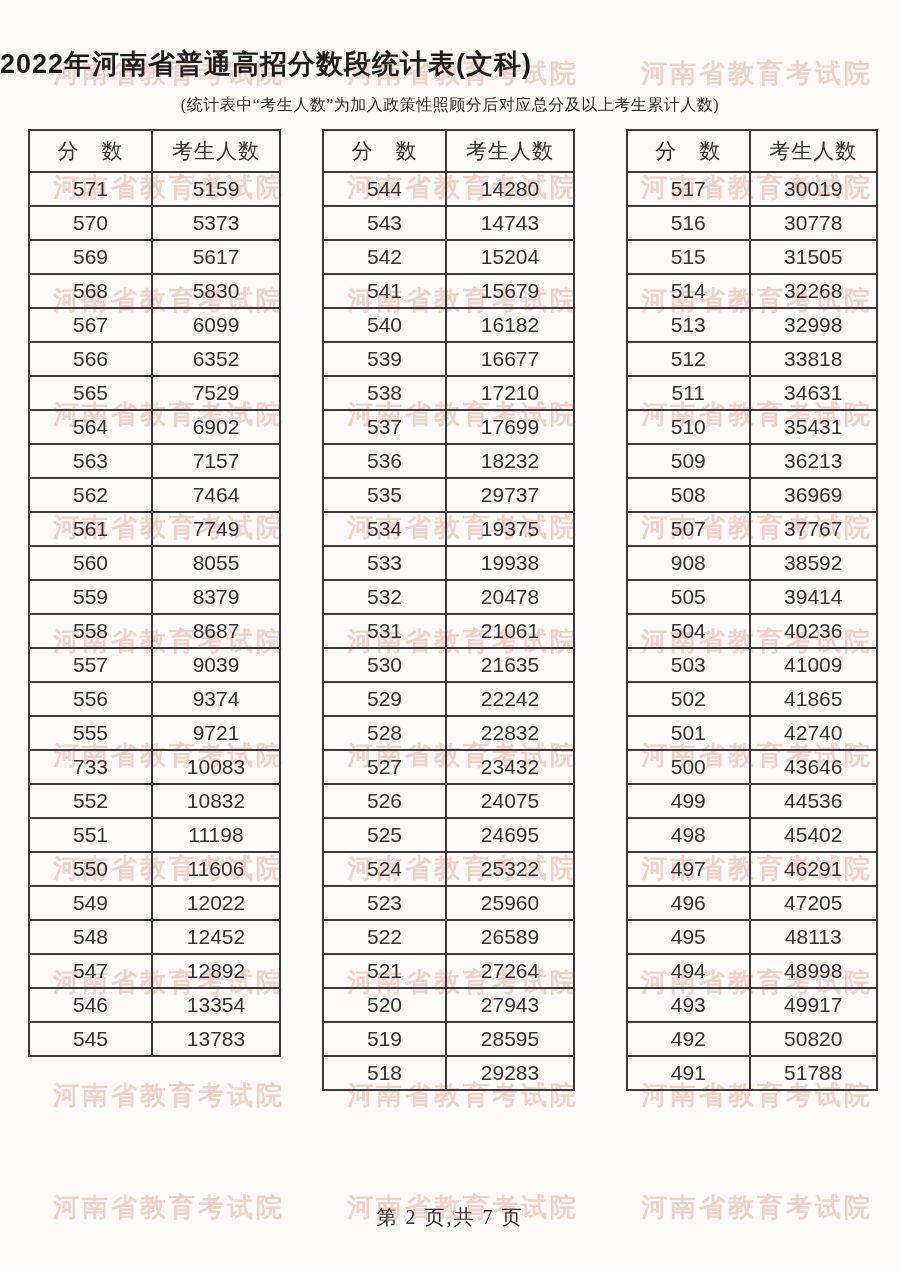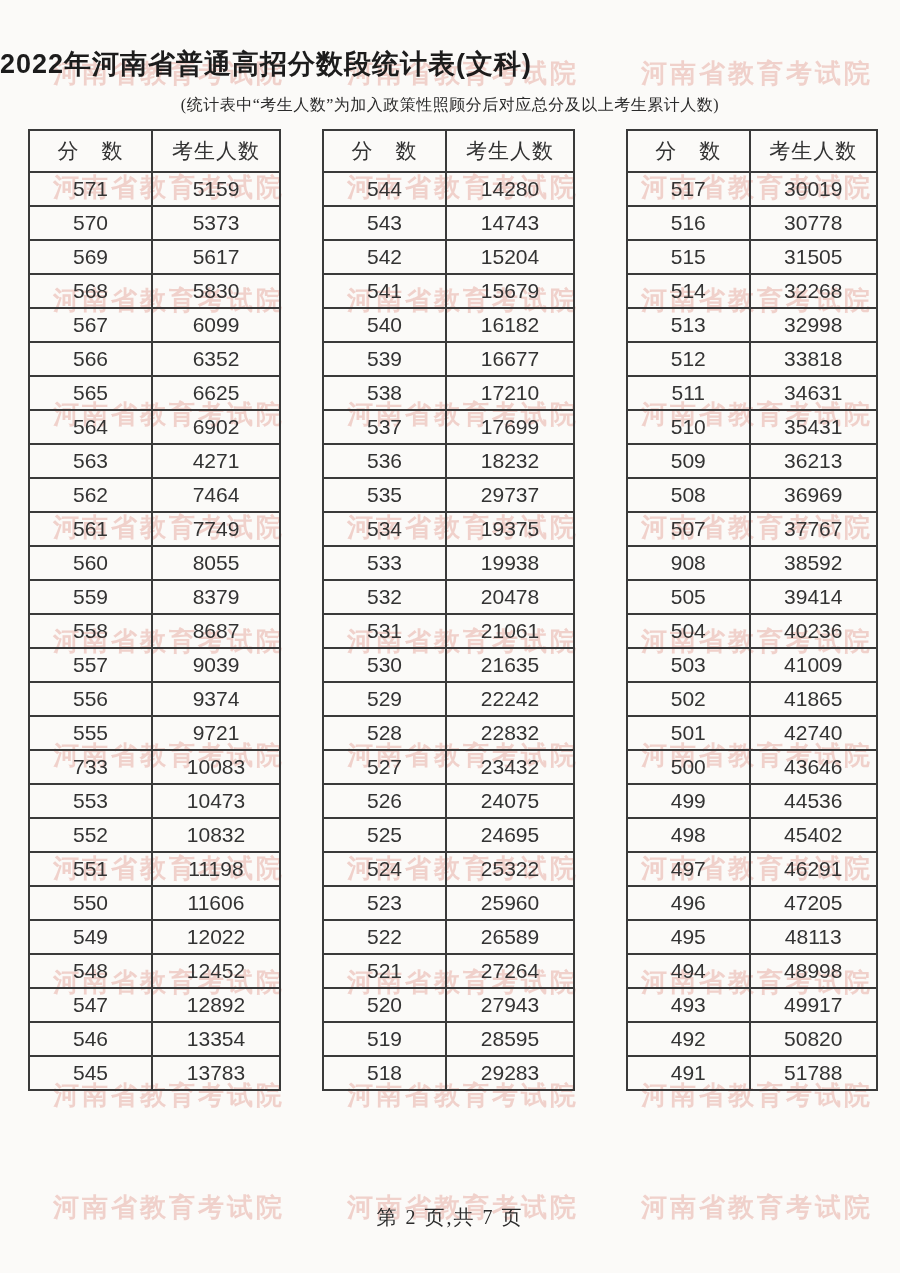--- a/index.html
+++ b/index.html
@@ -155,29 +155,29 @@
         <tr>
           <td>567</td>
           <td>6099</td>
         </tr>
         <tr>
           <td>566</td>
           <td>6352</td>
         </tr>
         <tr>
           <td>565</td>
-          <td>6625</td>
+          <td>7529</td>
         </tr>
         <tr>
           <td>564</td>
           <td>6902</td>
         </tr>
         <tr>
           <td>563</td>
-          <td>4271</td>
+          <td>7157</td>
         </tr>
         <tr>
           <td>562</td>
           <td>7464</td>
         </tr>
         <tr>
           <td>561</td>
           <td>7749</td>
         </tr>
         <tr>
@@ -202,24 +202,20 @@
         </tr>
         <tr>
           <td>555</td>
           <td>9721</td>
         </tr>
         <tr>
           <td>733</td>
           <td>10083</td>
         </tr>
         <tr>
-          <td>553</td>
-          <td>10473</td>
-        </tr>
-        <tr>
           <td>552</td>
           <td>10832</td>
         </tr>
         <tr>
           <td>551</td>
           <td>11198</td>
         </tr>
         <tr>
           <td>550</td>
           <td>11606</td>

